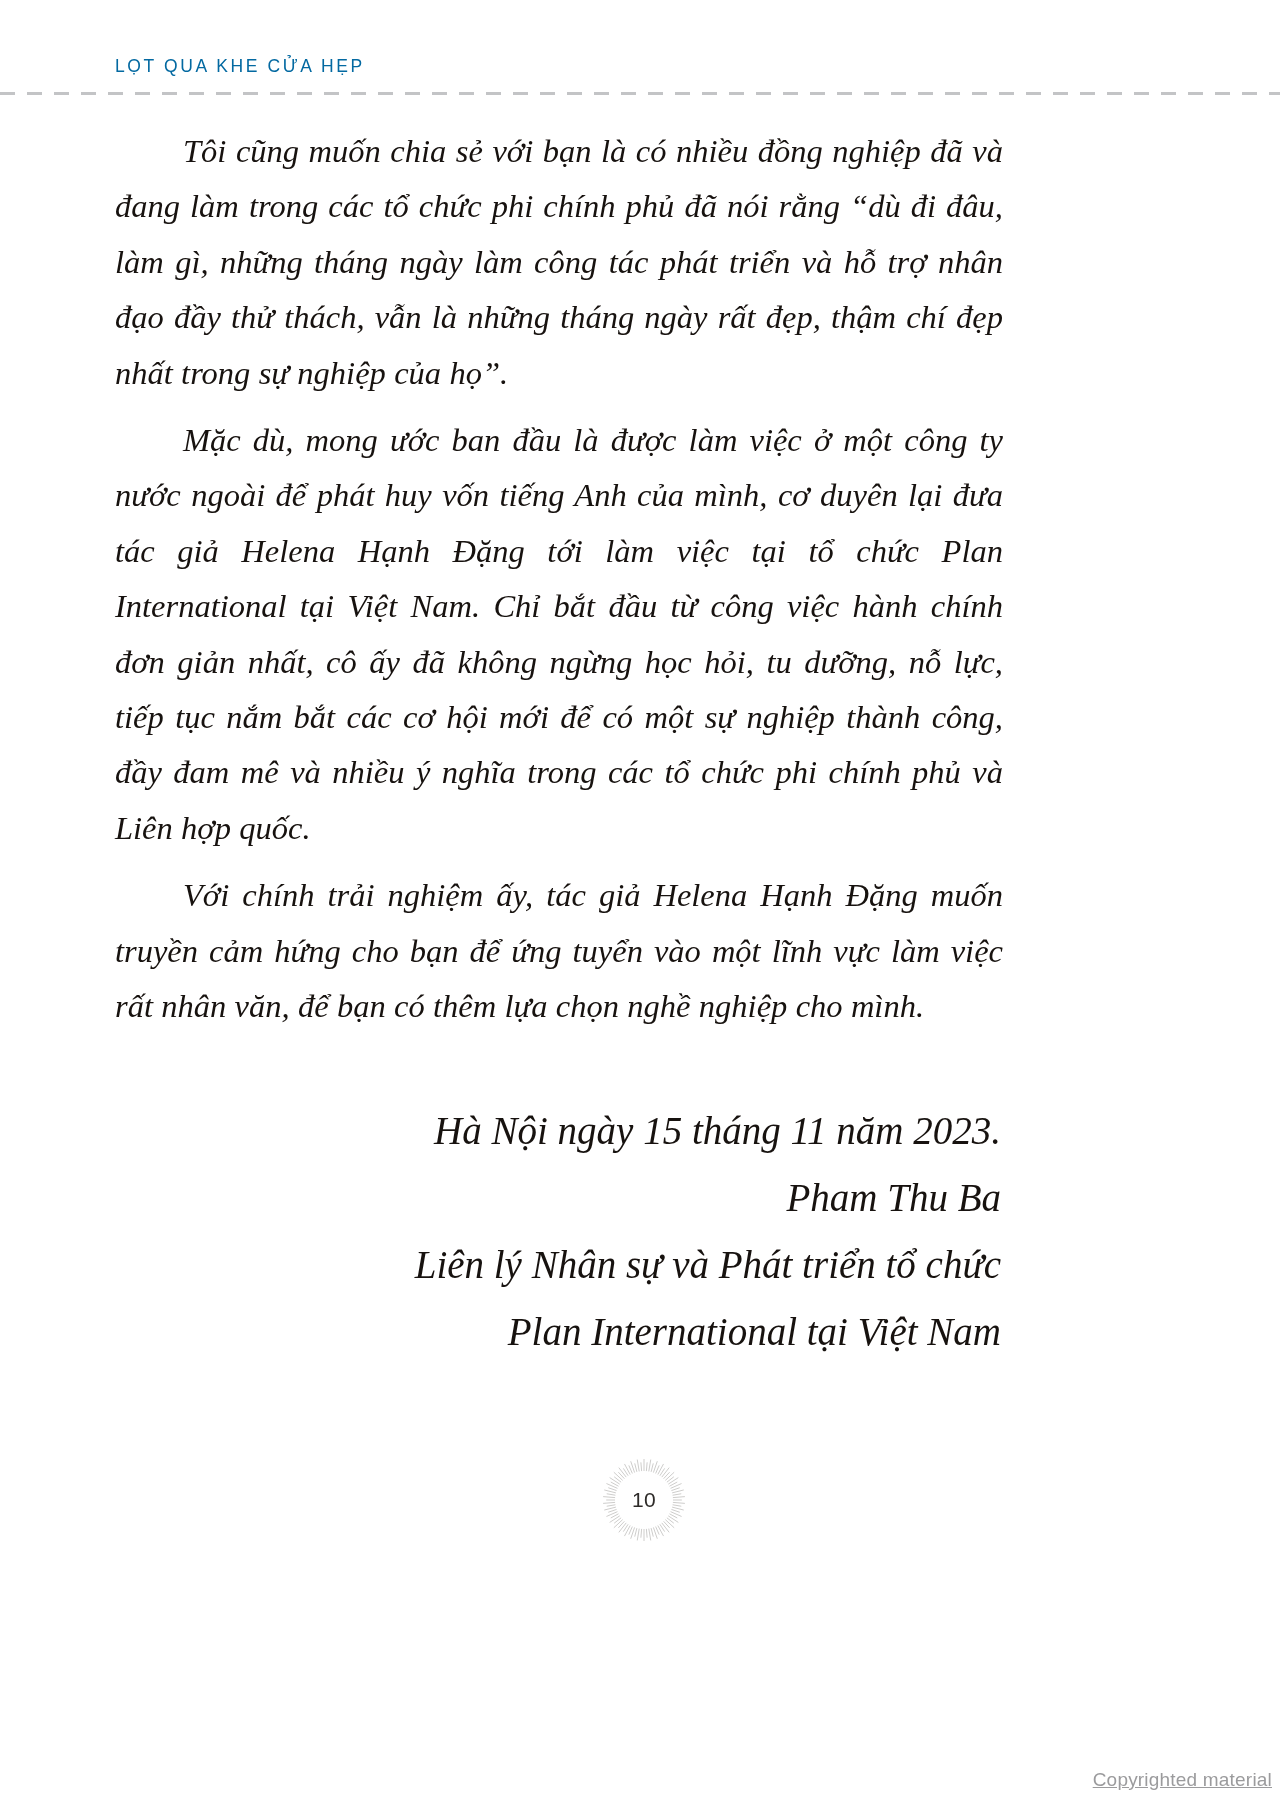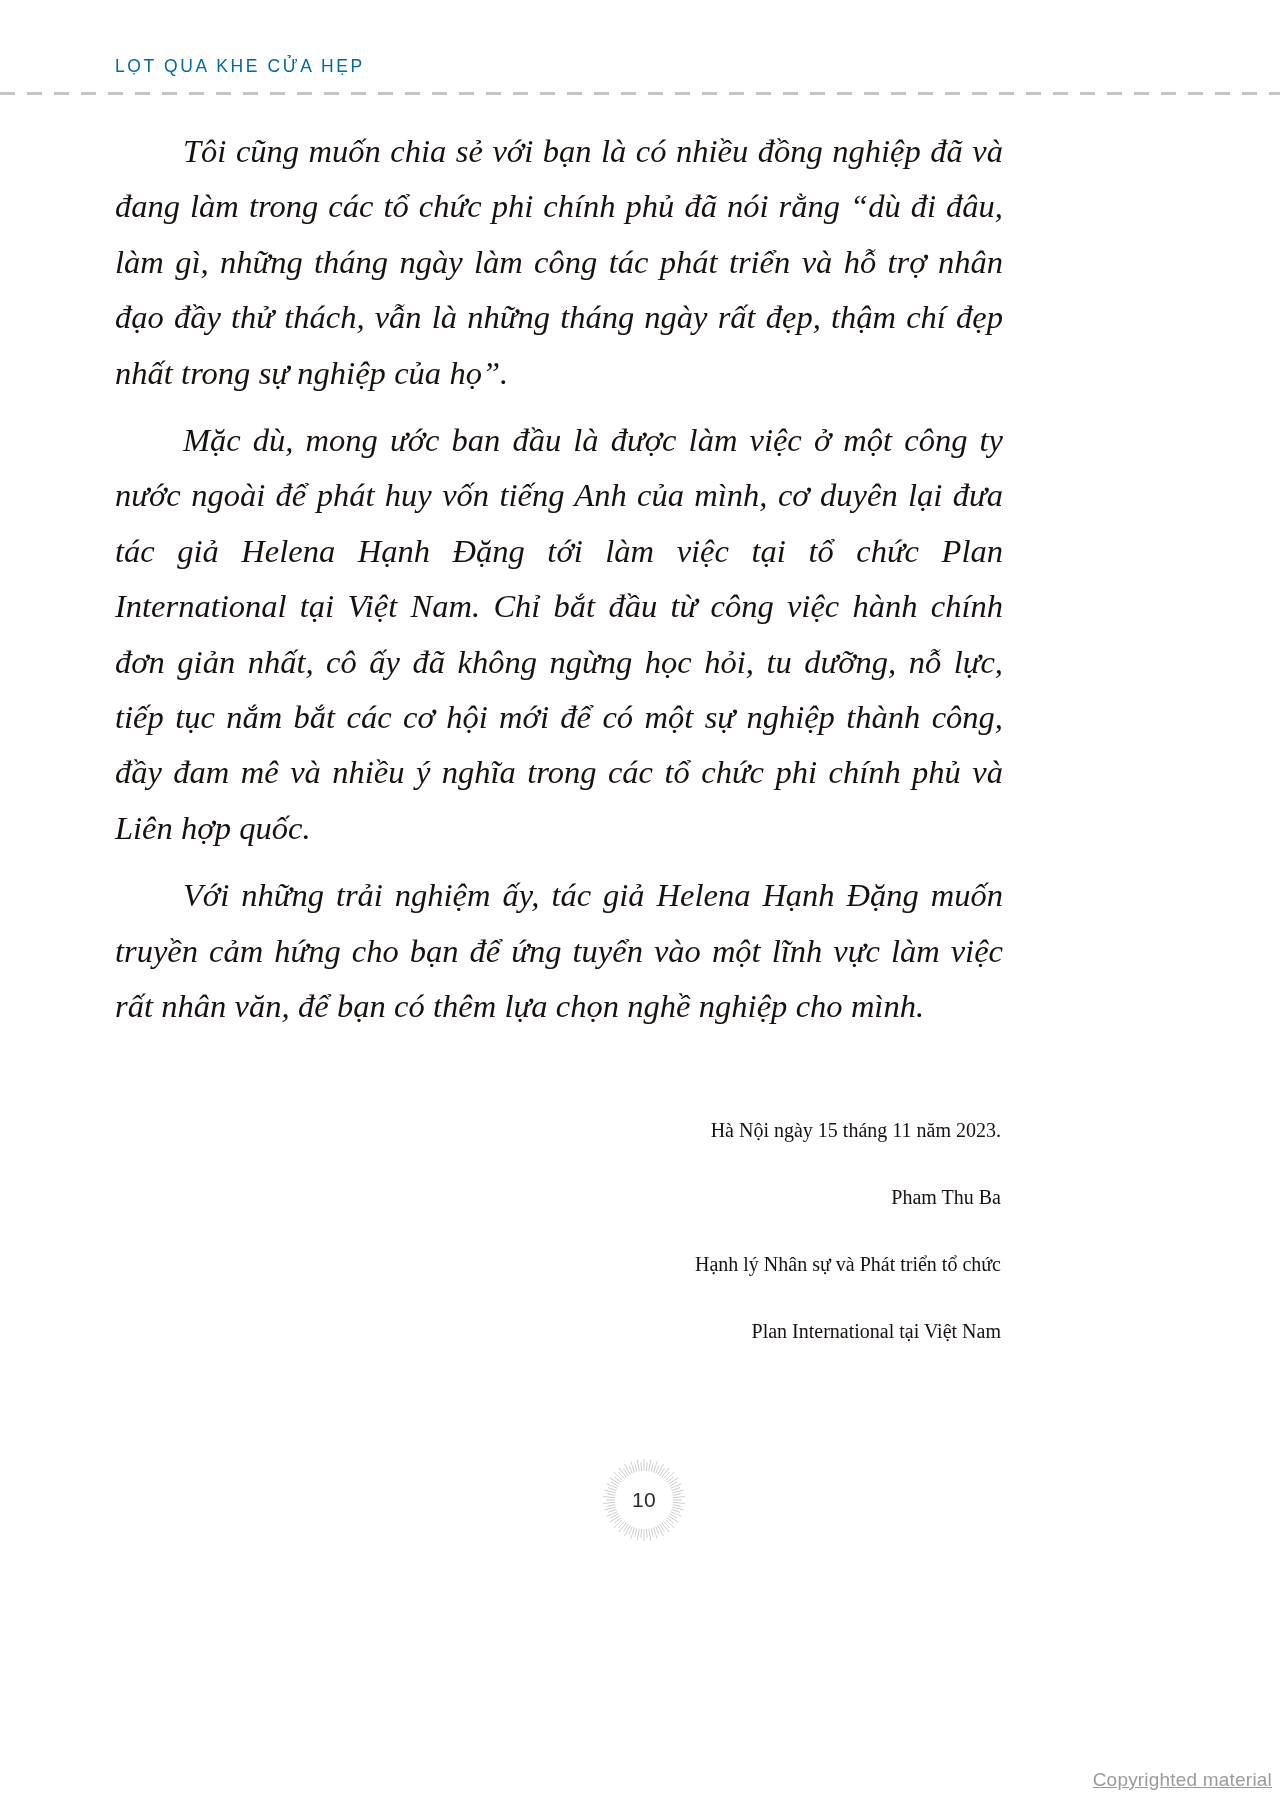--- a/index.html
+++ b/index.html
@@ -79,21 +79,22 @@
 
   
   .signature {
     position: absolute;
     left: 115px;
     top: 1097px;
     width: 888px;
     text-align: right;
   }
   .sig-line {
-    font-size: 20px;
+    font-style: italic;
+    font-size: 39px;
     line-height: 67px;
     color: #17120f;
     white-space: nowrap;
   }
   .sig-line.sig-date  { padding-right: 2px; }
   .sig-line.sig-name  { padding-right: 2px; }
   .sig-line.sig-role  { padding-right: 2px; }
   .sig-line.sig-org   { padding-right: 2px; }
 
   
@@ -152,27 +153,27 @@
 <div class="page">
 
   <div class="running-head">
     <div class="running-head-text">LỌT QUA KHE CỬA HẸP</div>
   </div>
   <div class="header-rule"></div>
 
   <div class="textblock">
     <p class="body-par">Tôi cũng muốn chia sẻ với bạn là có nhiều đồng nghiệp đã và đang làm trong các tổ chức phi chính phủ đã nói rằng “dù đi đâu, làm gì, những tháng ngày làm công tác phát triển và hỗ trợ nhân đạo đầy thử thách, vẫn là những tháng ngày rất đẹp, thậm chí đẹp nhất trong sự nghiệp của họ”.</p>
     <p class="body-par">Mặc dù, mong ước ban đầu là được làm việc ở một công ty nước ngoài để phát huy vốn tiếng Anh của mình, cơ duyên lại đưa tác giả Helena Hạnh Đặng tới làm việc tại tổ chức Plan International tại Việt Nam. Chỉ bắt đầu từ công việc hành chính đơn giản nhất, cô ấy đã không ngừng học hỏi, tu dưỡng, nỗ lực, tiếp tục nắm bắt các cơ hội mới để có một sự nghiệp thành công, đầy đam mê và nhiều ý nghĩa trong các tổ chức phi chính phủ và Liên hợp quốc.</p>
-    <p class="body-par">Với những trải nghiệm ấy, tác giả Helena Hạnh Đặng muốn truyền cảm hứng cho bạn để ứng tuyển vào một lĩnh vực làm việc rất nhân văn, để bạn có thêm lựa chọn nghề nghiệp cho mình.</p>
+    <p class="body-par">Với chính trải nghiệm ấy, tác giả Helena Hạnh Đặng muốn truyền cảm hứng cho bạn để ứng tuyển vào một lĩnh vực làm việc rất nhân văn, để bạn có thêm lựa chọn nghề nghiệp cho mình.</p>
   </div>
 
   <div class="signature">
     <div class="sig-line sig-date">Hà Nội ngày 15 tháng 11 năm 2023.</div>
     <div class="sig-line sig-name">Pham Thu Ba</div>
-    <div class="sig-line sig-role">Hạnh lý Nhân sự và Phát triển tổ chức</div>
+    <div class="sig-line sig-role">Liên lý Nhân sự và Phát triển tổ chức</div>
     <div class="sig-line sig-org">Plan International tại Việt Nam</div>
   </div>
 
   <div class="folio">
     <div class="folio-inner">
       <svg class="folio-burst" viewBox="0 0 90 90">
         <g id="burst-rays" stroke="#b9b8b6" stroke-width="0.9" stroke-linecap="butt">
             <line x1="45.00" y1="16.00" x2="45.00" y2="4.00"></line>
             <line x1="47.39" y1="16.10" x2="48.12" y2="7.33"></line>
             <line x1="49.77" y1="16.40" x2="51.75" y2="4.56"></line>

